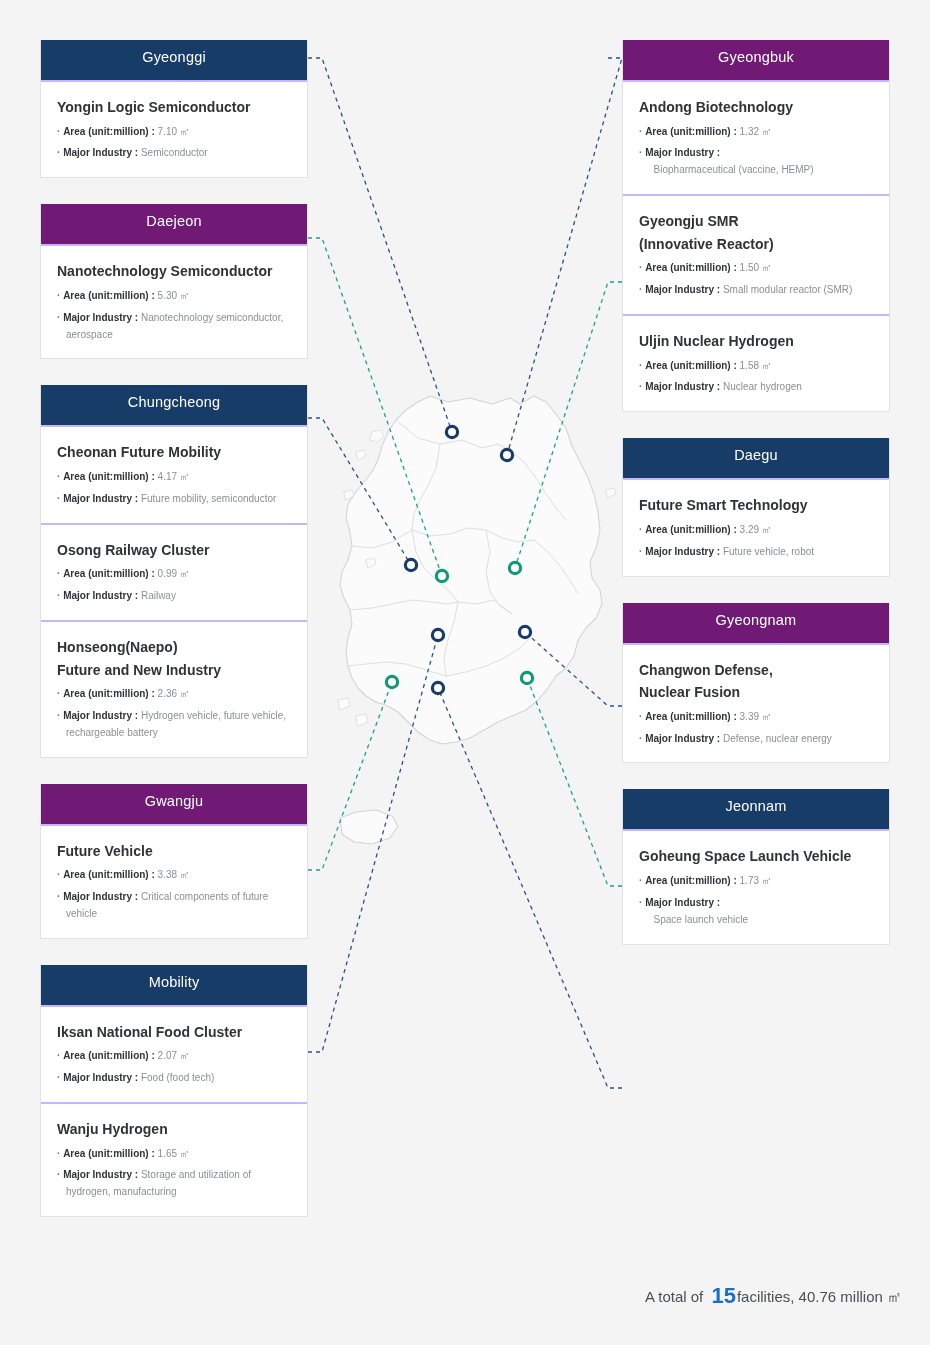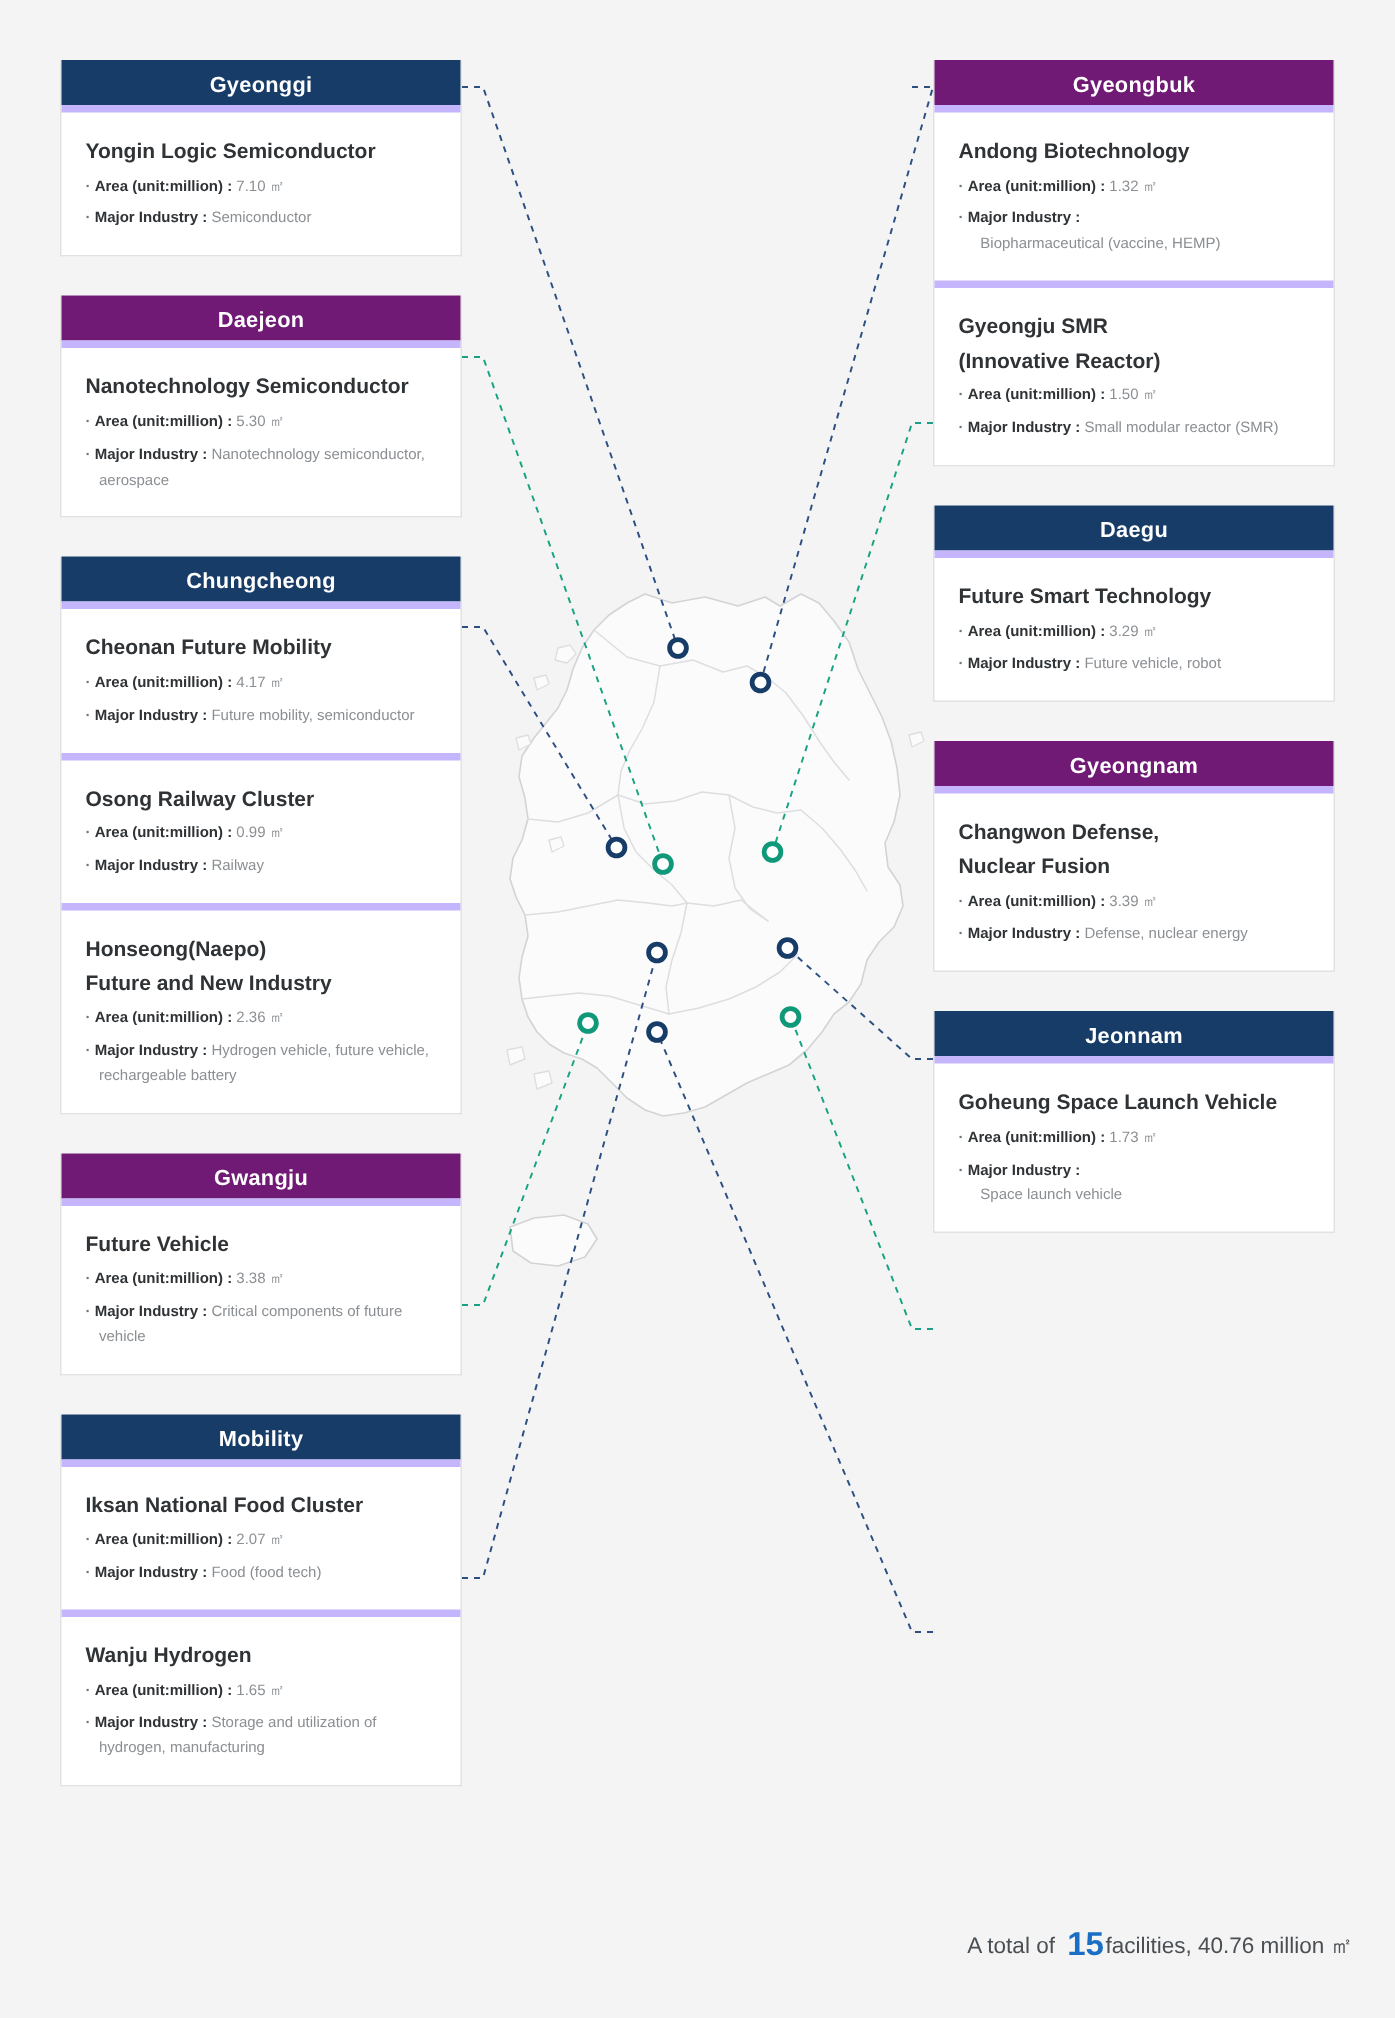--- a/index.html
+++ b/index.html
@@ -24,34 +24,34 @@
   #col-right { left: 622px; top: 40px; }
 
   .card {
     background: #ffffff;
     border: 1px solid #e2e2e2;
     border-top: none;
     margin-bottom: 26px;
     position: relative;
   }
   .card-head {
-    height: 30px;
+    height: 40px;
     line-height: 34px;
     text-align: center;
     color: #ffffff;
     font-size: 14.5px;
-    font-weight: 700;
+    font-weight: 400;
     letter-spacing: .2px;
   }
   .navy  { background: #173c68; }
   .green { background: #701a75; }
 
   .facility {
     padding: 14px 16px 15px 16px;
-    border-top: 5px solid #c4b5fd;
+    border-top: 2px solid #c4b5fd;
   }
   .facility:first-of-type { border-top: none; }
 
   .fac-name {
     font-size: 14px;
     font-weight: 700;
     color: #2f3336;
     line-height: 1.62;
     margin-bottom: 3px;
   }
@@ -250,20 +250,25 @@
         <div class="facility">
           <div class="fac-name">Andong Biotechnology</div>
           <div class="fac-line"><span class="dot">·</span> <span class="lbl">Area (unit:million) :</span> 1.32 ㎡</div>
           <div class="fac-line"><span class="dot">·</span> <span class="lbl">Major Industry :</span><br>&nbsp;&nbsp;Biopharmaceutical (vaccine, HEMP)</div>
         </div>
         <div class="facility">
           <div class="fac-name">Gyeongju SMR<br>(Innovative Reactor)</div>
           <div class="fac-line"><span class="dot">·</span> <span class="lbl">Area (unit:million) :</span> 1.50 ㎡</div>
           <div class="fac-line"><span class="dot">·</span> <span class="lbl">Major Industry :</span> Small modular reactor (SMR)</div>
         </div>
+        <div class="facility">
+          <div class="fac-name">Uljin Nuclear Hydrogen</div>
+          <div class="fac-line"><span class="dot">·</span> <span class="lbl">Area (unit:million) :</span> 1.58 ㎡</div>
+          <div class="fac-line"><span class="dot">·</span> <span class="lbl">Major Industry :</span> Nuclear hydrogen</div>
+        </div>
       </div>
       <div class="card">
         <div class="card-head navy">Daegu</div>
         <div class="facility">
           <div class="fac-name">Future Smart Technology</div>
           <div class="fac-line"><span class="dot">·</span> <span class="lbl">Area (unit:million) :</span> 3.29 ㎡</div>
           <div class="fac-line"><span class="dot">·</span> <span class="lbl">Major Industry :</span> Future vehicle, robot</div>
         </div>
       </div>
       <div class="card">

